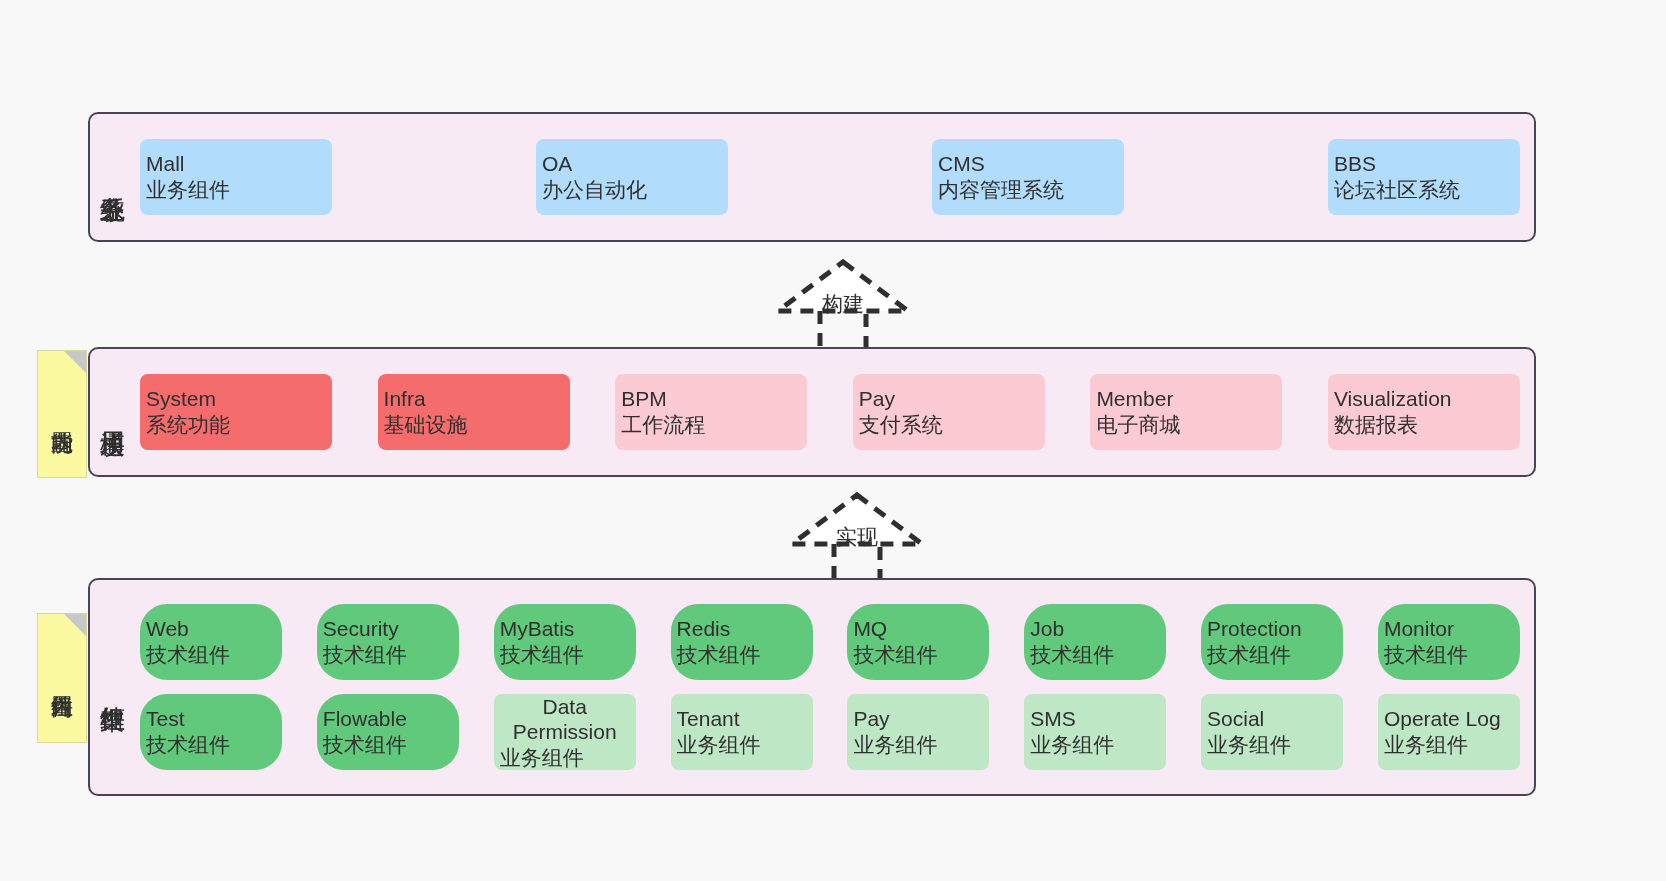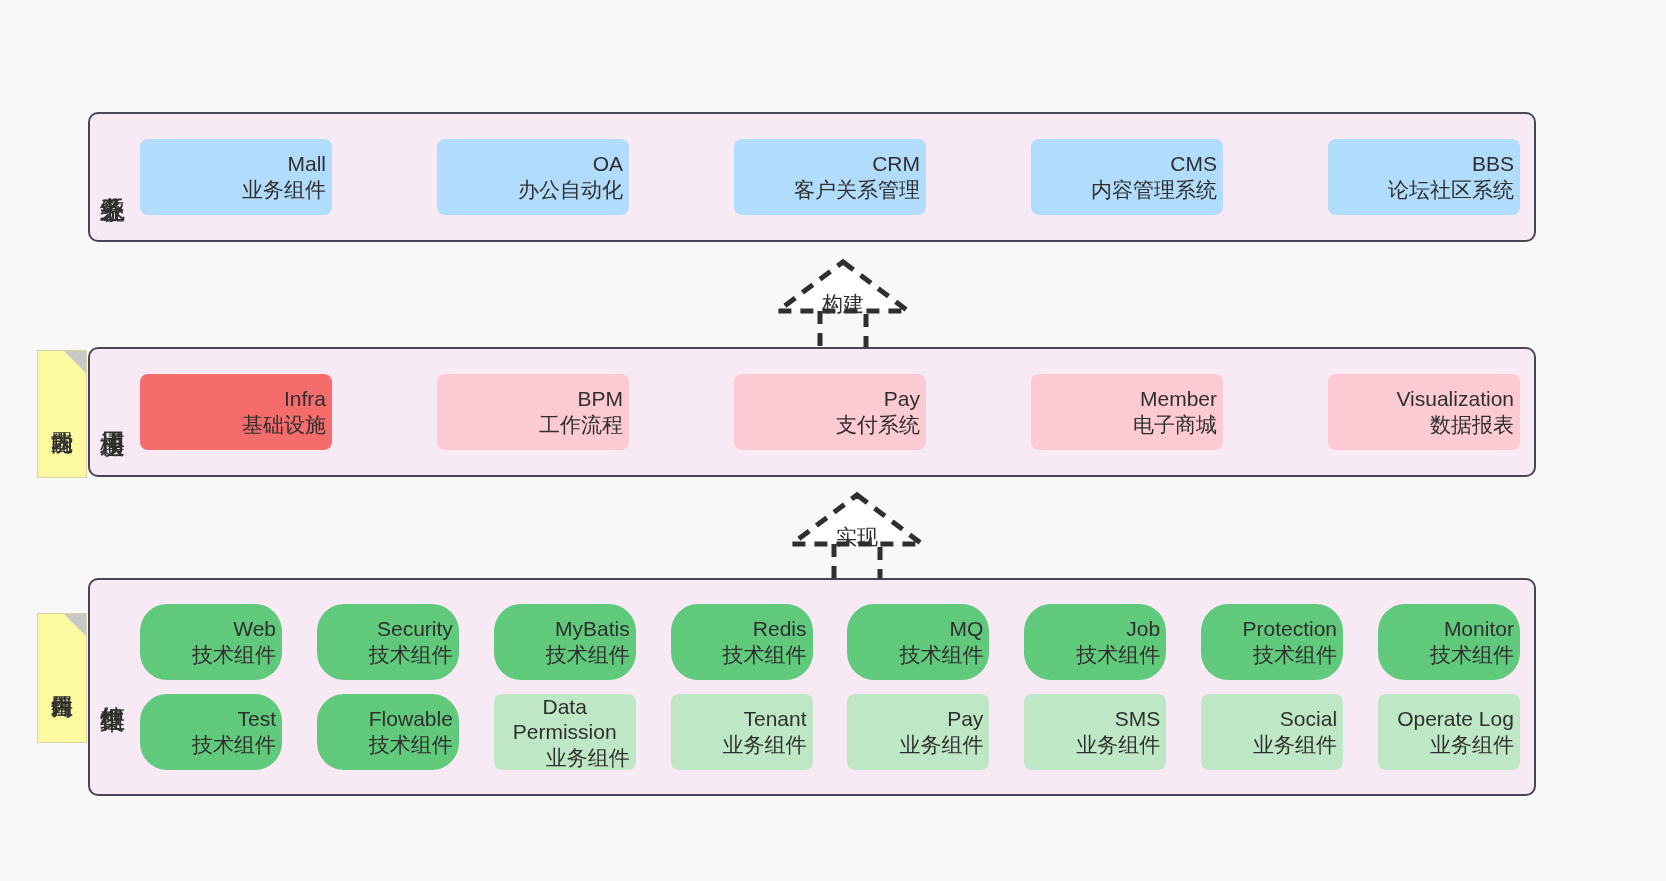--- a/index.html
+++ b/index.html
@@ -64,21 +64,21 @@
     justify-content: space-between;
     gap: 0px;
   }
 
   
   .card {
     box-sizing: border-box;
     border-radius: 8px;
     display: flex;
     flex-direction: column;
-    align-items: flex-end;
+    align-items: flex-start;
     justify-content: center;
     text-align: center;
     font-size: 21px;
     line-height: 1.22;
     color: #2f2f2f;
     padding: 4px 6px;
     user-select: none;
   }
   .card .en { white-space: normal; }
   .card .cn { white-space: nowrap; }
@@ -200,24 +200,20 @@
       <div class="row">
         <div class="card c-blue">
           <span class="en">Mall</span>
           <span class="cn">业务组件</span>
         </div>
         <div class="card c-blue">
           <span class="en">OA</span>
           <span class="cn">办公自动化</span>
         </div>
         <div class="card c-blue">
-          <span class="en">CRM</span>
-          <span class="cn">客户关系管理</span>
-        </div>
-        <div class="card c-blue">
           <span class="en">CMS</span>
           <span class="cn">内容管理系统</span>
         </div>
         <div class="card c-blue">
           <span class="en">BBS</span>
           <span class="cn">论坛社区系统</span>
         </div>
       </div>
     </div>
   </div>
@@ -232,20 +228,24 @@
 
   <div class="note" id="note-functions">
     <span>内置功能</span>
   </div>
 
   <div class="layer" id="layer-modules">
     <div class="layer-title">通用模块</div>
     <div class="layer-body">
       <div class="row">
         <div class="card c-red">
+          <span class="en">System</span>
+          <span class="cn">系统功能</span>
+        </div>
+        <div class="card c-red">
           <span class="en">Infra</span>
           <span class="cn">基础设施</span>
         </div>
         <div class="card c-pink">
           <span class="en">BPM</span>
           <span class="cn">工作流程</span>
         </div>
         <div class="card c-pink">
           <span class="en">Pay</span>
           <span class="cn">支付系统</span>

